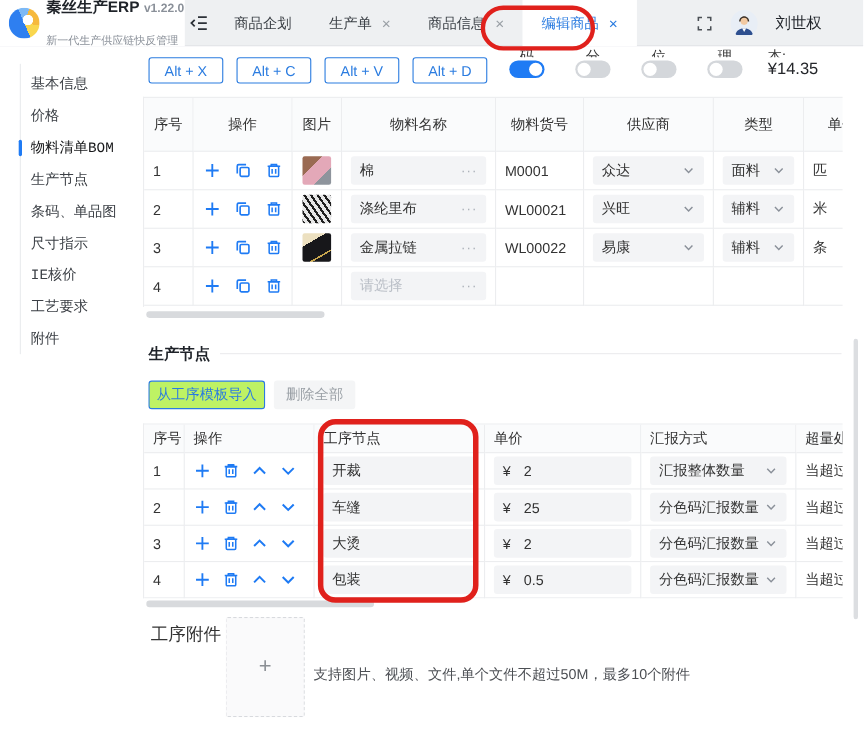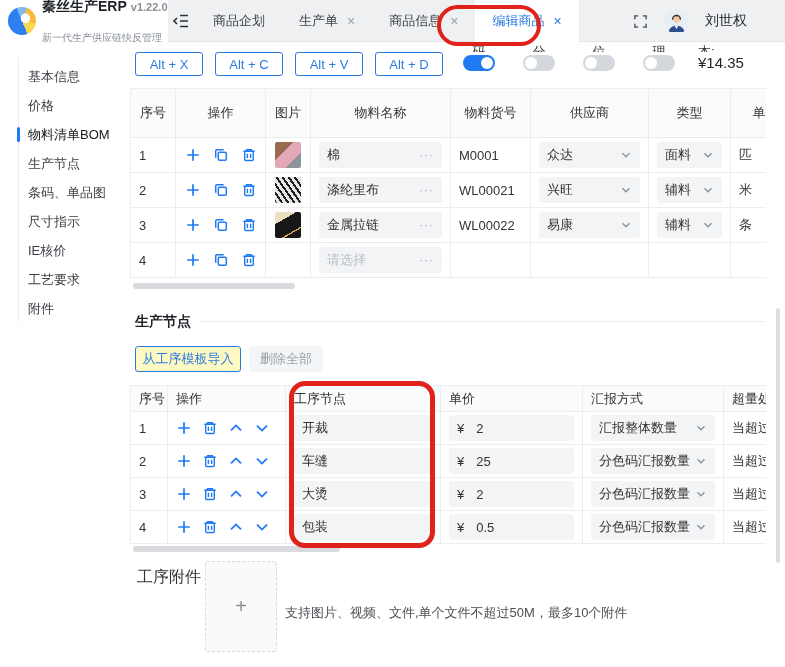--- a/index.html
+++ b/index.html
@@ -22,21 +22,21 @@
   .tab { display:flex; align-items:center; padding:0 17px; font-size:13px; color:#3a3f45; cursor:pointer; white-space:nowrap; }
   .tab .tab-close { margin-left:9px; color:#9aa0a6; font-size:14px; line-height:1; }
   .tab.active { background:#fff; color:#2b7ce0; }
   .tab.active .tab-close { color:#2b7ce0; }
   .topbar-right { position:absolute; right:0; top:0; height:42px; display:flex; align-items:center; gap:16px; padding-right:38px; }
   .avatar { width:25px; height:25px; border-radius:50%; overflow:hidden; flex:none; }
   .user-name { font-size:14px; color:#1f2329; }
 
   
   .side-line { position:absolute; left:18px; top:58px; width:1px; height:264px; background:#e9ebee; }
-  .side-items { position:absolute; left:28px; top:62px; width:100px; }
+  .side-items { position:absolute; left:28px; top:62px; width:100px;font-family:Liberation Mono, monospace; }
   .side-item { height:29px; line-height:29px; font-size:13px; color:#3c4046; position:relative; cursor:pointer; white-space:nowrap; }
   .side-item.active { color:#17181a; }
   .side-item.active::before { content:""; position:absolute; left:-11px; top:7px; width:3px; height:15px; background:#1f7bf4; border-radius:2px; }
 
   
   .shortcut-row { position:absolute; left:135px; top:52px; display:flex; gap:12px; }
   .btn-outline { width:68px; height:24px; border:1px solid #2b7ce0; border-radius:3px; background:#fff; color:#2b7ce0; font-size:13px; display:flex; align-items:center; justify-content:center; cursor:pointer; }
 
   
   .toggle-row { position:absolute; left:462px; top:42px; display:flex; gap:26px; }
@@ -79,21 +79,21 @@
   .inbox { height:26px; background:#f3f4f6; border-radius:3px; display:flex; align-items:center; flex:1; margin:0 8px; padding:0 8px; justify-content:space-between; min-width:0; cursor:pointer; }
   .inbox .intxt { font-size:13px; color:#333; white-space:nowrap; }
   .inbox .ph { color:#b9bec6; }
   .dots { color:#a9aeb6; font-size:12px; letter-spacing:1px; flex:none; }
   .chev { flex:none; display:inline-flex; }
   .inbox.price { justify-content:flex-start; gap:12px; }
 
   
   .sec-title { position:absolute; left:135px; top:313px; font-size:14px; font-weight:bold; color:#1f2329; }
   .sec-divider { position:absolute; left:200px; top:321px; width:565px; height:1px; background:#ececee; }
-  .btn-import { position:absolute; left:135px; top:346px; width:106px; height:26px; border:1px solid #2b7ce0; border-radius:3px; background:#fef9c3; color:#2b7ce0; font-size:13px; display:flex; align-items:center; justify-content:center; cursor:pointer; }
+  .btn-import { position:absolute; left:135px; top:346px; width:106px; height:26px; border:1px solid #2b7ce0; border-radius:3px; background:#bef264; color:#2b7ce0; font-size:13px; display:flex; align-items:center; justify-content:center; cursor:pointer; }
   .btn-delete-all { position:absolute; left:249px; top:346px; width:74px; height:26px; border-radius:3px; background:#f4f5f6; color:#9aa0a6; font-size:13px; display:flex; align-items:center; justify-content:center; cursor:pointer; }
 
   
   .attach-label { position:absolute; left:137px; top:567px; font-size:16px; color:#333; }
   .upload-box { position:absolute; left:205px; top:561px; width:72px; height:91px; border:1px dashed #d8dade; background:#fafafb; border-radius:2px; display:flex; align-items:center; justify-content:center; cursor:pointer; }
   .upload-plus { font-size:20px; color:#8b8f94; font-weight:300; }
   .attach-hint { position:absolute; left:285px; top:604px; font-size:13px; color:#4c4f54; white-space:nowrap; }
 
   
   .hsb { position:absolute; height:6px; border-radius:3px; background:#d8dadd; }

